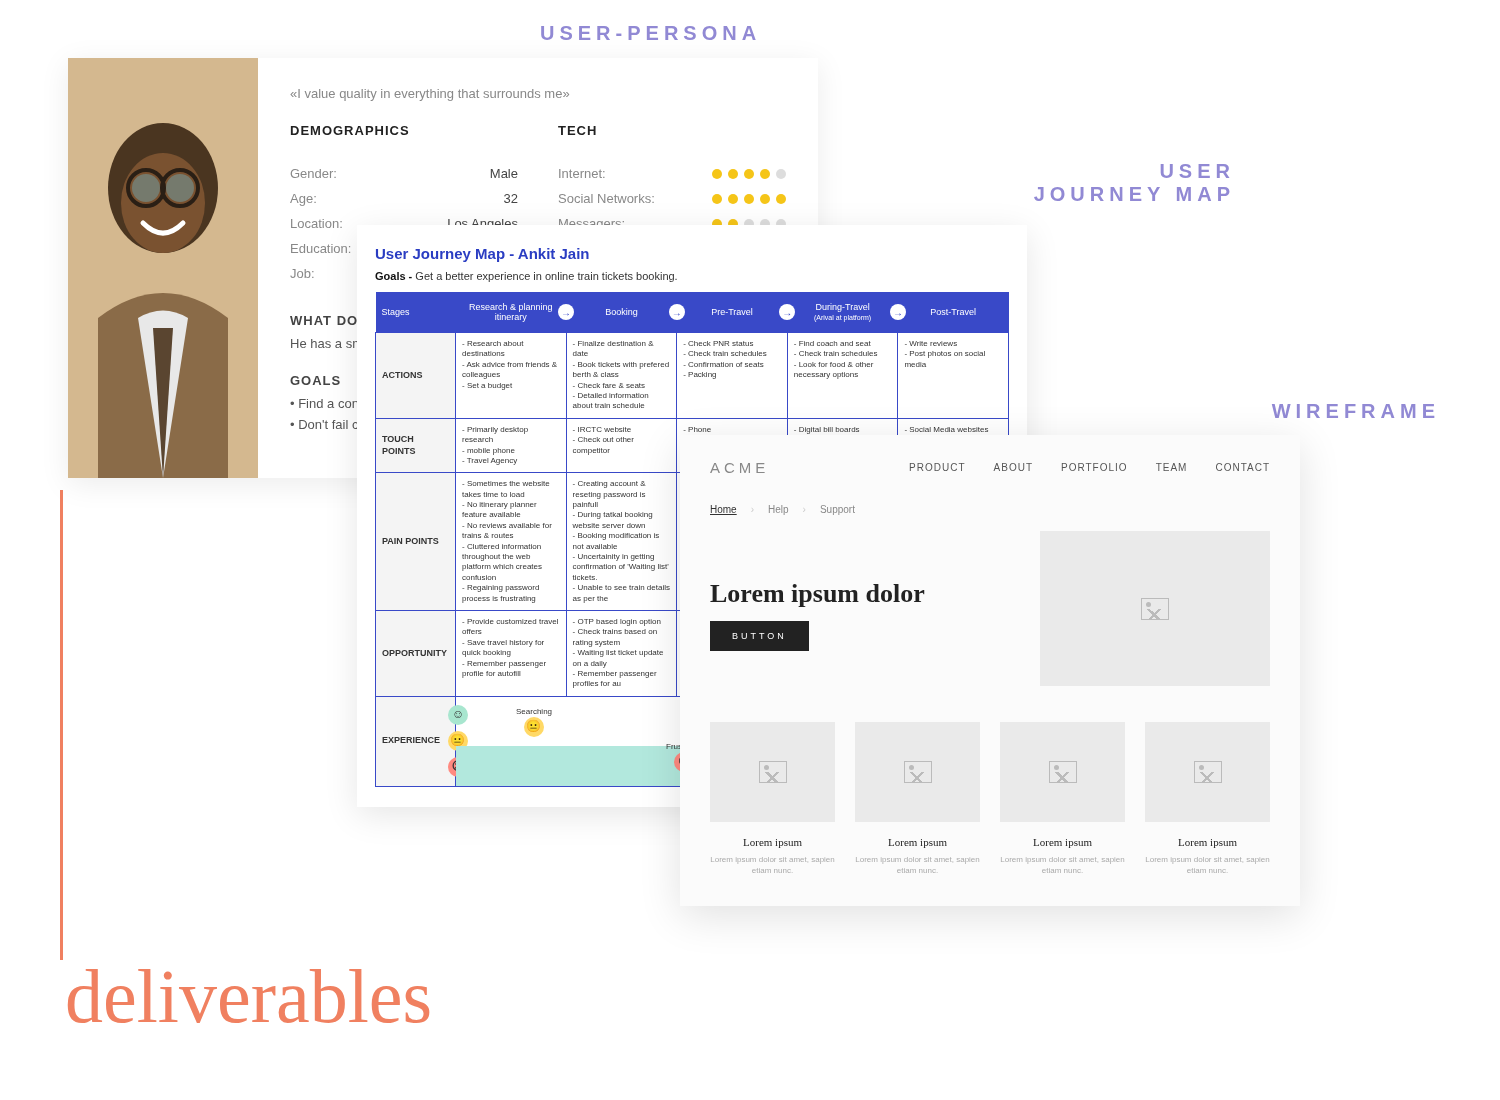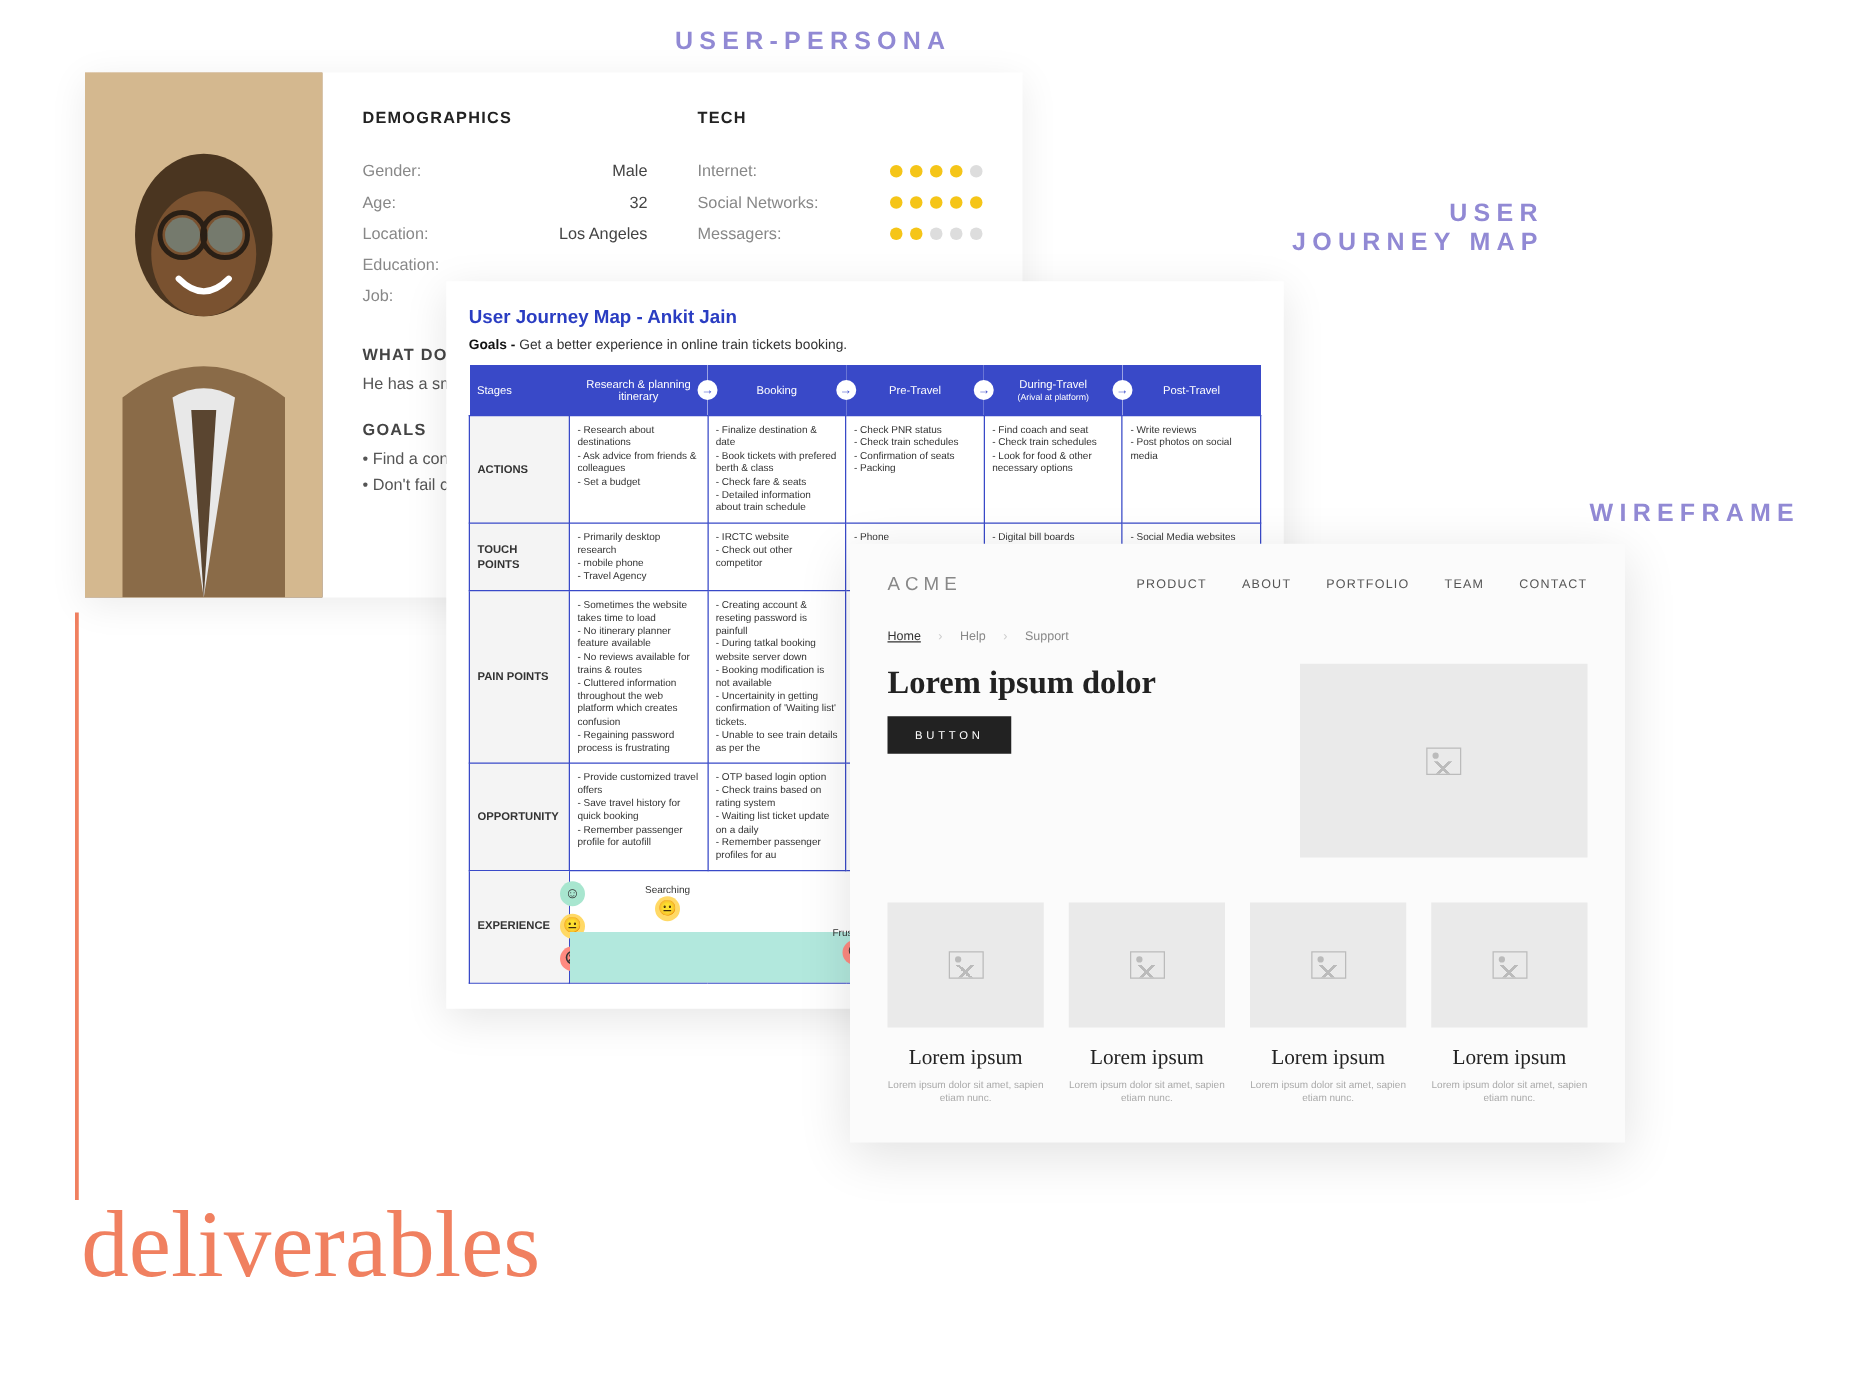--- a/index.html
+++ b/index.html
@@ -58,29 +58,29 @@
 
 
 .wireframe { position: absolute; top: 435px; left: 680px; width: 620px; background: #fbfbfb; box-shadow: 0 10px 40px rgba(0,0,0,0.12); padding: 24px 30px 30px; }
 .wf-header { display: flex; justify-content: space-between; align-items: center; margin-bottom: 28px; }
 .wf-logo { font-size: 15px; letter-spacing: 4px; color: #888; font-weight: 300; }
 .wf-nav { display: flex; gap: 28px; font-size: 10px; color: #555; letter-spacing: 1px; }
 .wf-crumbs { display: flex; gap: 14px; align-items: center; font-size: 10px; color: #888; margin-bottom: 16px; }
 .wf-crumbs .home { text-decoration: underline; color: #333; }
 .wf-crumbs .chev { color: #ccc; }
 .wf-hero { display: flex; gap: 30px; margin-bottom: 36px; }
-.wf-hero-text { flex: 1; }
+.wf-hero-text { flex: 1; margin-top: 48px; }
 .wf-hero-text h1 { font-size: 26px; font-family: Georgia, serif; color: #222; margin-bottom: 12px; }
 .wf-hero-text p { font-size: 10px; color: #999; line-height: 1.6; margin-bottom: 18px; }
 .wf-btn { background: #222; color: #fff; padding: 10px 22px; font-size: 9px; letter-spacing: 3px; display: inline-block; }
 .wf-hero-img { width: 230px; height: 155px; background: #eaeaea; display: flex; align-items: center; justify-content: center; }
 .wf-cards { display: flex; gap: 20px; }
 .wf-card { flex: 1; text-align: center; }
 .wf-card-img { width: 100%; height: 100px; background: #eaeaea; margin-bottom: 14px; display: flex; align-items: center; justify-content: center; }
-.wf-card h5 { font-family: Georgia, serif; font-size: 17px; color: #222; margin-bottom: 6px; font-weight: normal; }
+.wf-card h5 { font-family: Georgia, serif; font-size: 11px; color: #222; margin-bottom: 6px; font-weight: normal; }
 .wf-card p { font-size: 8px; color: #aaa; line-height: 1.4; }
 .img-icon { width: 28px; height: 22px; border: 1.5px solid #bbb; position: relative; }
 .img-icon::before { content: ""; position: absolute; top: 3px; left: 4px; width: 5px; height: 5px; border-radius: 50%; background: #bbb; }
 .img-icon::after { content: ""; position: absolute; bottom: 0; left: 2px; right: 2px; height: 10px; background: linear-gradient(135deg, transparent 45%, #bbb 45% 55%, transparent 55%), linear-gradient(45deg, transparent 40%, #bbb 40% 50%, transparent 50%); }
 </style>
 </head>
 <body>
 
 <div class="label label-persona">USER-PERSONA</div>
 <div class="label label-journey">
@@ -102,20 +102,21 @@
       <circle cx="112" cy="130" r="18" fill="none" stroke="#2a1f15" stroke-width="4"></circle>
       <circle cx="78" cy="130" r="14" fill="#6ec5e0" opacity="0.35"></circle>
       <circle cx="112" cy="130" r="14" fill="#6ec5e0" opacity="0.35"></circle>
       <path d="M75 165 Q95 185 115 165" stroke="#fff" stroke-width="5" fill="none" stroke-linecap="round"></path>
       <path d="M30 420 L30 260 Q95 210 160 260 L160 420 Z" fill="#8a6b48"></path>
       <path d="M70 260 L95 420 L120 260 Q95 245 70 260" fill="#e8e8e8"></path>
       <path d="M85 270 L95 420 L105 270 Z" fill="#5a4530"></path>
     </svg>
   </div>
   <div class="persona-body">
+    <div class="persona-quote">«I value quality in everything that surrounds me»</div>
     <div class="persona-cols">
       <div class="persona-col">
         <h4>DEMOGRAPHICS</h4>
         <div class="demo-row">
             <span>Gender:</span>
             <span>Male</span>
           </div>
         <div class="demo-row">
             <span>Age:</span>
             <span>32</span>

